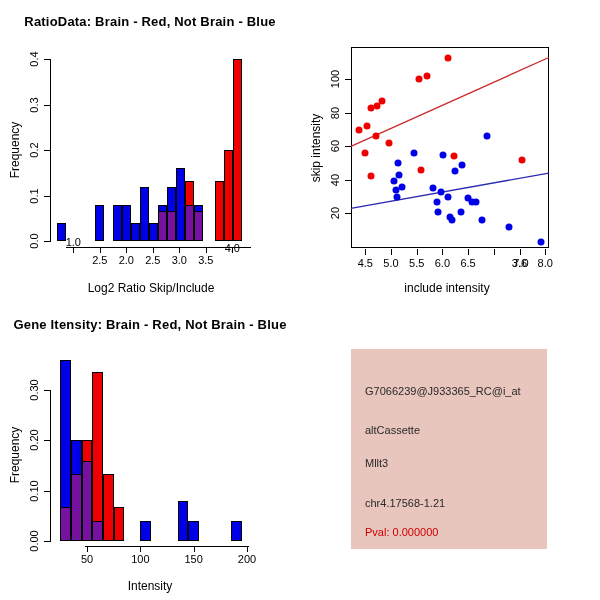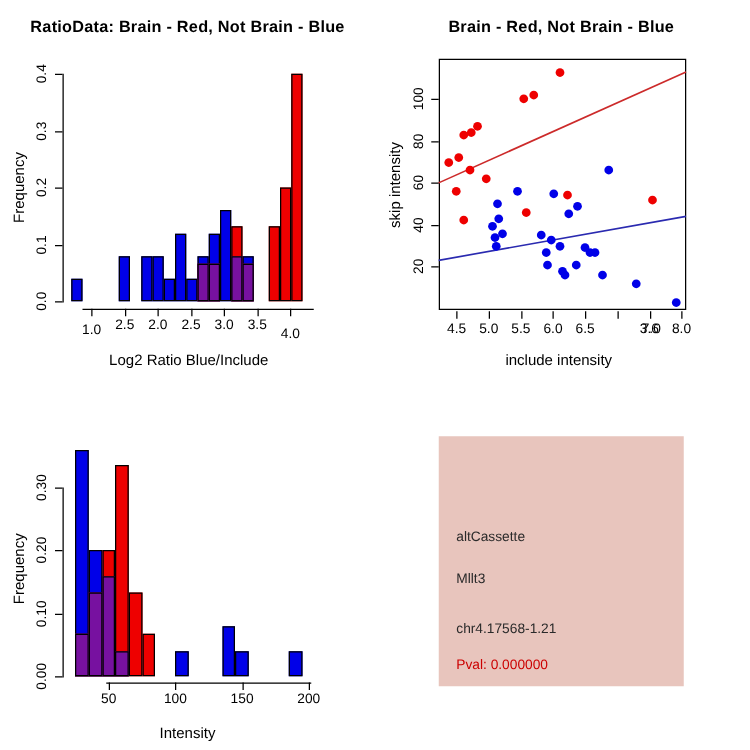--- a/index.html
+++ b/index.html
@@ -15,56 +15,56 @@
   .bar{position:absolute;border:1px solid #000;box-sizing:border-box;}
   .dot{position:absolute;width:7px;height:7px;border-radius:50%;transform:translate(-50%,-50%);}
   .infoline{position:absolute;font-size:11px;white-space:nowrap;}
 </style>
 </head>
 <body>
 
 <div id="canvas">
 
   <div class="hlab title" style="left:150px;top:21px;">RatioData: Brain - Red, Not Brain - Blue</div>
-  <div class="hlab title" style="left:449px;top:21px;">Brain - Red, Not Brain - Blue</div>
-
-  <div class="hlab axlab" style="left:151px;top:288px;">Log2 Ratio Blue/Include</div>
+  <div class="hlab title" style="left:150px;top:324px;">Gene Itensity: Brain - Red, Not Brain - Blue</div>
+
+  <div class="hlab axlab" style="left:151px;top:288px;">Log2 Ratio Skip/Include</div>
   <div class="vlab axlab" style="left:15px;top:150px;">Frequency</div>
   <div class="hlab axlab" style="left:447px;top:288px;">include intensity</div>
   <div class="vlab axlab" style="left:316px;top:148px;">skip intensity</div>
   <div class="hlab axlab" style="left:150px;top:586px;">Intensity</div>
   <div class="vlab axlab" style="left:15px;top:455px;">Frequency</div>
 
   <div id="layer-hist-ratio" class="abs" style="left:0;top:0;width:600px;height:600px;">
       <div class="axisline" style="left: 50px; top: 58.9px; width: 1px; height: 183.4px;"></div>
       <div class="axisline" style="left: 44px; top: 241.3px; width: 6px; height: 1px;"></div>
       <div class="vlab ticklab" style="left: 34px; top: 241.3px;">0.0</div>
       <div class="axisline" style="left: 44px; top: 195.7px; width: 6px; height: 1px;"></div>
       <div class="vlab ticklab" style="left: 34px; top: 195.7px;">0.1</div>
       <div class="axisline" style="left: 44px; top: 150.1px; width: 6px; height: 1px;"></div>
       <div class="vlab ticklab" style="left: 34px; top: 150.1px;">0.2</div>
       <div class="axisline" style="left: 44px; top: 104.5px; width: 6px; height: 1px;"></div>
       <div class="vlab ticklab" style="left: 34px; top: 104.5px;">0.3</div>
       <div class="axisline" style="left: 44px; top: 58.9px; width: 6px; height: 1px;"></div>
       <div class="vlab ticklab" style="left: 34px; top: 58.9px;">0.4</div>
       <div class="axisline" style="left: 66px; top: 246.5px; width: 185px; height: 1px;"></div>
       <div class="axisline" style="left: 73.3px; top: 246.5px; width: 1px; height: 6px;"></div>
-      <div class="hlab ticklab" style="left: 73.3px; top: 264px;">1.0</div>
+      <div class="hlab ticklab" style="left: 73.3px; top: 242px;">1.0</div>
       <div class="axisline" style="left: 99.8px; top: 246.5px; width: 1px; height: 6px;"></div>
       <div class="hlab ticklab" style="left: 99.8px; top: 259.5px;">2.5</div>
       <div class="axisline" style="left: 126.3px; top: 246.5px; width: 1px; height: 6px;"></div>
       <div class="hlab ticklab" style="left: 126.3px; top: 259.5px;">2.0</div>
       <div class="axisline" style="left: 152.8px; top: 246.5px; width: 1px; height: 6px;"></div>
       <div class="hlab ticklab" style="left: 152.8px; top: 259.5px;">2.5</div>
       <div class="axisline" style="left: 179.3px; top: 246.5px; width: 1px; height: 6px;"></div>
       <div class="hlab ticklab" style="left: 179.3px; top: 259.5px;">3.0</div>
       <div class="axisline" style="left: 205.8px; top: 246.5px; width: 1px; height: 6px;"></div>
       <div class="hlab ticklab" style="left: 205.8px; top: 259.5px;">3.5</div>
       <div class="axisline" style="left: 232.3px; top: 246.5px; width: 1px; height: 6px;"></div>
-      <div class="hlab ticklab" style="left: 232.3px; top: 267px; text-align: right;">4.0</div>
+      <div class="hlab ticklab" style="left: 232.3px; top: 248px; text-align: right;">4.0</div>
       <div class="bar" style="left: 57.4px; top: 223.06px; width: 9.01px; height: 18.24px; background: rgb(0, 0, 232);"></div>
       <div class="bar" style="left: 94.5px; top: 204.82px; width: 9.01px; height: 36.48px; background: rgb(0, 0, 232);"></div>
       <div class="bar" style="left: 112.52px; top: 204.82px; width: 9.01px; height: 36.48px; background: rgb(0, 0, 232);"></div>
       <div class="bar" style="left: 121.53px; top: 204.82px; width: 9.01px; height: 36.48px; background: rgb(0, 0, 232);"></div>
       <div class="bar" style="left: 130.54px; top: 223.06px; width: 9.01px; height: 18.24px; background: rgb(0, 0, 232);"></div>
       <div class="bar" style="left: 139.55px; top: 186.58px; width: 9.01px; height: 54.72px; background: rgb(0, 0, 232);"></div>
       <div class="bar" style="left: 148.56px; top: 223.06px; width: 9.01px; height: 18.24px; background: rgb(0, 0, 232);"></div>
       <div class="bar" style="left: 157.57px; top: 204.82px; width: 9.01px; height: 36.48px; background: rgb(0, 0, 232);"></div>
       <div class="bar" style="left: 166.58px; top: 186.58px; width: 9.01px; height: 54.72px; background: rgb(0, 0, 232);"></div>
       <div class="bar" style="left: 175.59px; top: 168.34px; width: 9.01px; height: 72.96px; background: rgb(0, 0, 232);"></div>
@@ -188,19 +188,20 @@
       <div class="bar" style="left: 92.3333px; top: 372.495px; width: 10.6667px; height: 168.505px; background: rgb(238, 0, 0);"></div>
       <div class="bar" style="left: 103px; top: 474.101px; width: 10.6667px; height: 66.899px; background: rgb(238, 0, 0);"></div>
       <div class="bar" style="left: 113.667px; top: 507.299px; width: 10.6667px; height: 33.701px; background: rgb(238, 0, 0);"></div>
       <div class="bar" style="left: 60.3332px; top: 507.299px; width: 10.6667px; height: 33.701px; background: rgb(119, 17, 160);"></div>
       <div class="bar" style="left: 70.9999px; top: 474.101px; width: 10.6667px; height: 66.899px; background: rgb(119, 17, 160);"></div>
       <div class="bar" style="left: 81.6667px; top: 460.52px; width: 10.6667px; height: 80.48px; background: rgb(119, 17, 160);"></div>
       <div class="bar" style="left: 92.3333px; top: 520.88px; width: 10.6667px; height: 20.12px; background: rgb(119, 17, 160);"></div>
     </div>
 
   <div id="info-panel" class="abs" style="left: 351px; top: 349px; width: 196px; height: 200px; background: rgb(232, 197, 189);">
+    <div class="infoline" style="left: 14px; top: 36px; color: rgb(42, 42, 42);">G7066239@J933365_RC@i_at</div>
     <div class="infoline" style="left: 14px; top: 75px; color: rgb(42, 42, 42);">altCassette</div>
     <div class="infoline" style="left: 14px; top: 108px; color: rgb(42, 42, 42);">Mllt3</div>
     <div class="infoline" style="left: 14px; top: 148px; color: rgb(42, 42, 42);">chr4.17568-1.21</div>
     <div class="infoline" id="pval-line" style="left: 14px; top: 177px; color: rgb(204, 0, 0);">Pval: 0.000000</div>
   </div>
 
 </div>
 
 </body></html>

